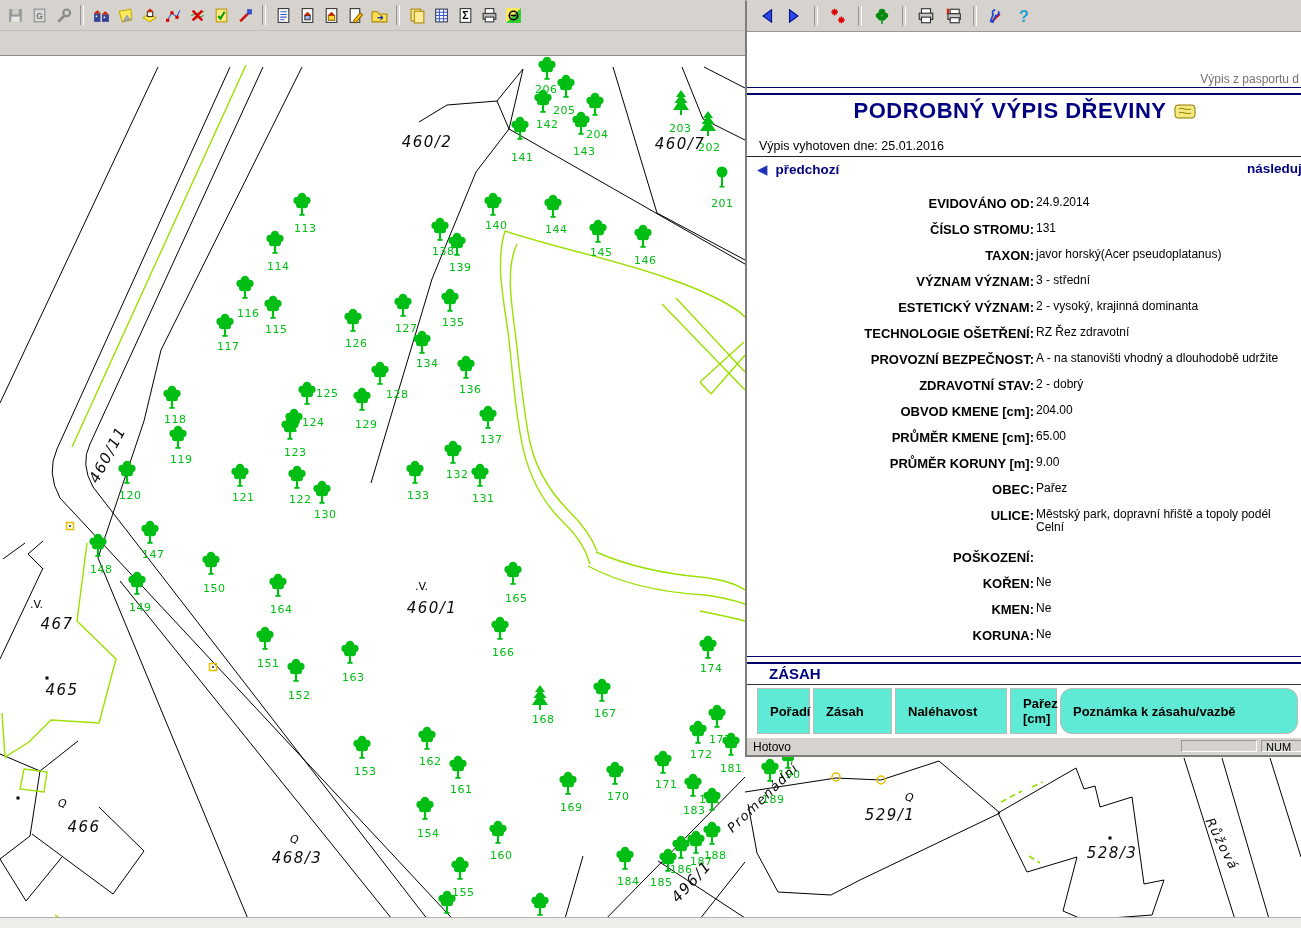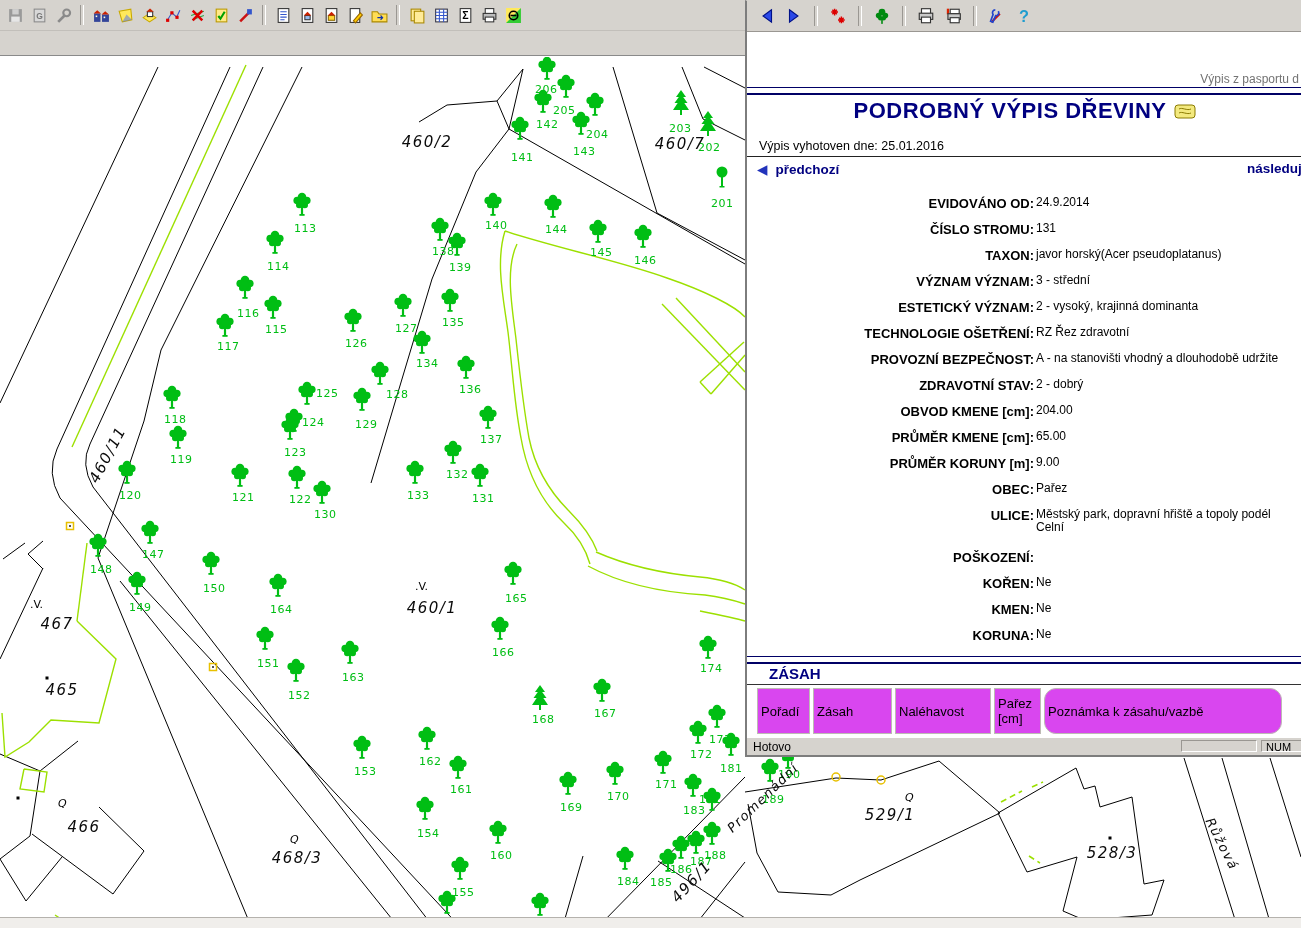--- a/index.html
+++ b/index.html
@@ -49,22 +49,22 @@
   .rpt-nav .prev{position:absolute;left:10px;top:0;cursor:pointer}
   .rpt-nav .next{position:absolute;left:500px;top:0;white-space:nowrap;cursor:pointer}
   .prev .arr{color:#2233bb;margin-right:8px;font-weight:normal}
   #fields{position:absolute;top:164px;left:0;width:556px}
   .frow{display:flex;align-items:flex-start}
   .frow .lab{width:287px;text-align:right;font-weight:bold;font-size:13px;color:#000;flex:none}
   .frow .val{margin-left:2px;font-size:12px;color:#000;line-height:13px}
   .zasah-title{position:absolute;top:633px;left:22px;font-size:15px;font-weight:bold;color:#000080}
   .hairline{position:absolute;left:0;width:556px;border-top:1px solid #333}
   #ztable{position:absolute;top:656px;left:10px;display:flex;gap:3px}
-  #ztable .hcell{background:#d946ef;border:1px solid #bdbab4;font-weight:normal;font-size:13px;color:#000;
-                 padding:4px 3px;box-sizing:border-box;height:46px;display:flex;align-items:center}
+  #ztable .hcell{background:#5eead4;border:1px solid #bdbab4;font-weight:bold;font-size:13px;color:#000;
+                 padding:4px 12px;box-sizing:border-box;height:46px;display:flex;align-items:center}
   .partial-row{position:absolute;top:705px;left:150px;font-size:13px;color:#000}
 </style>
 </head>
 <body>
 
 <div id="main-toolbar">
   <div class="tb-row" id="main-toolbar-row">
       <span class="tb-btn">
         <svg viewBox="0 0 16 16">
           <rect x="2" y="2" width="12" height="12" fill="#9a9a9a"></rect>
@@ -630,21 +630,21 @@
           </div>
         </div>
 
       <div class="hr-double" style="top:624px"></div>
       <div class="zasah-title">ZÁSAH</div>
       <div class="hairline" style="top:652px"></div>
 
       <div id="ztable">
           <div class="hcell" style="width: 53px;">Pořadí</div>
           <div class="hcell" style="width: 79px;">Zásah</div>
-          <div class="hcell" style="width: 96px;">Naléhavost</div>
+          <div class="hcell" style="width: 112px;">Naléhavost</div>
           <div class="hcell" style="width: 47px;">Pařez [cm]</div>
           <div class="hcell" style="width: 238px; border-radius: 12px;">Poznámka k zásahu/vazbě</div>
         </div>
       <div class="partial-row">1 - bezprostředně</div>
     </div>
   </div>
 
   <div class="dw-status">
     <span class="txt">Hotovo</span>
     <span class="panel" style="left:434px;width:76px"></span>

